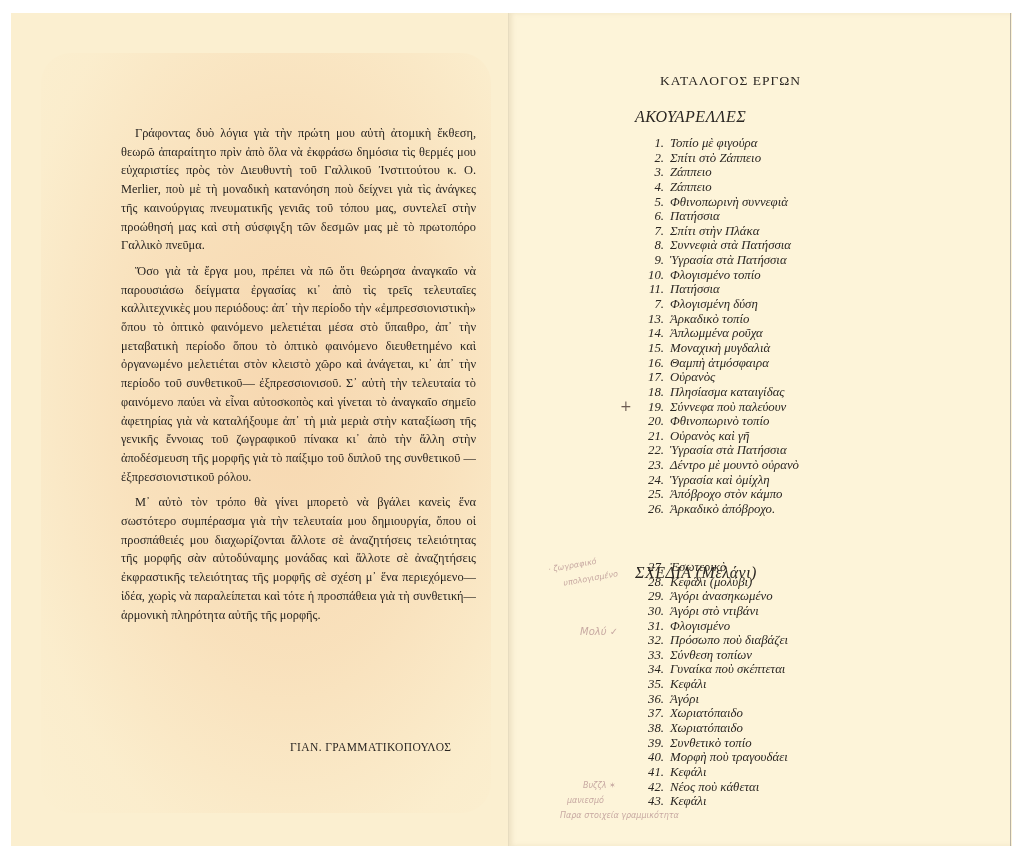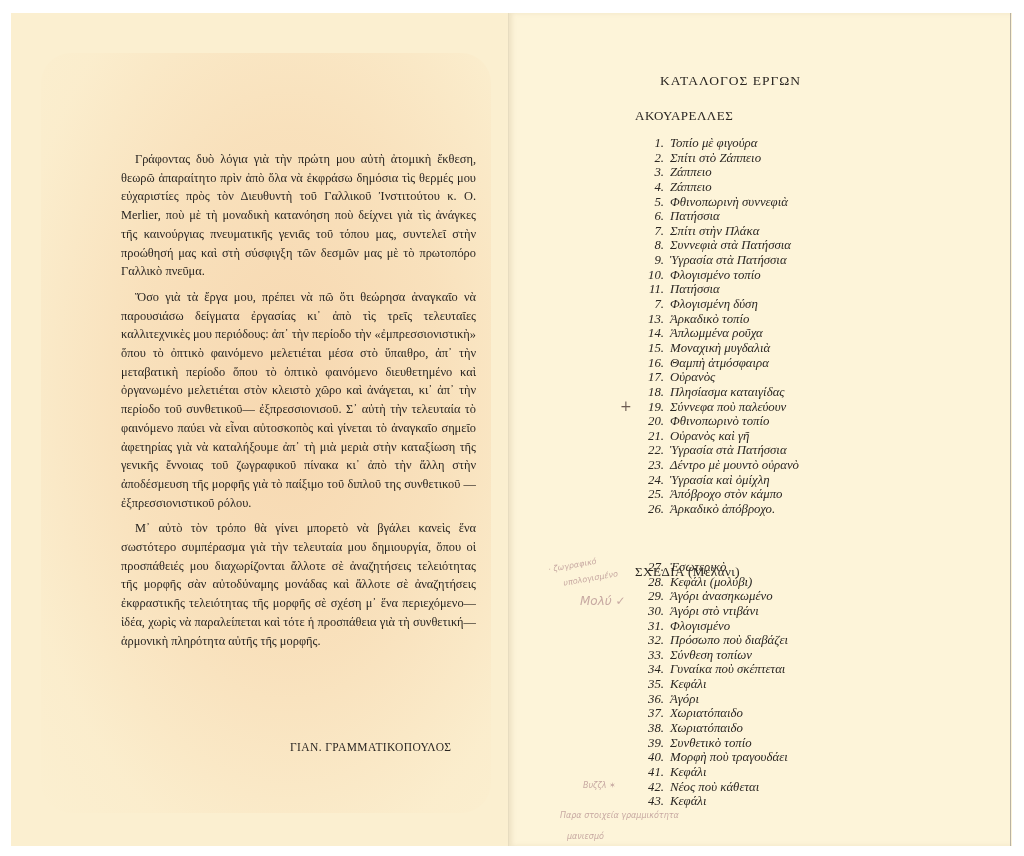--- a/index.html
+++ b/index.html
@@ -28,35 +28,35 @@
     border-left: 1px solid #e7dcc0;
     box-shadow: inset 3px 0 4px rgba(200,180,140,0.25);
   }
   .right-edge {
     position: absolute; left: 1010px; top: 13px; width: 1px; height: 833px; background: #b9b2a2;
   }
   .left-text {
     position: absolute; left: 121px; top: 124px; width: 355px;
     font-size: 12.4px; line-height: 18.7px; text-align: justify;
     font-family: "Liberation Serif", "DejaVu Serif", serif;
-    margin-top: 26px;
   }
   .left-text p { margin: 0 0 7px 0; text-indent: 14px; }
   .signature {
     position: absolute; left: 290px; top: 741px; width: 188px; text-align: left;
     font-size: 11.5px; letter-spacing: 0.4px;
     font-family: "Liberation Serif", serif;
   }
   .catalog-title {
     position: absolute; left: 660px; top: 73px; 
     font-size: 13.5px; letter-spacing: 1px; font-family: "Liberation Serif", serif;
   }
   .section-heading {
-    position: absolute; left: 635px; font-size: 13px; letter-spacing: 0.5px;
+    position: absolute; left: 635px; font-size: 16px; letter-spacing: 0.5px;
     font-family: "Liberation Serif", serif;
+    font-style: italic;
   }
   .list {
     position: absolute; left: 636px; margin: 0; padding: 0; list-style: none;
     font-family: "Liberation Serif", serif; font-size: 12.8px;
   }
   .list li { height: 14.65px; line-height: 14.65px; white-space: nowrap; font-style: italic; }
   .list .num { display: inline-block; width: 28px; text-align: right; margin-right: 6px; }
   .list-a { top: 136px; }
   .list-b { top: 560px; }
   .hand {
@@ -135,16 +135,16 @@
     <li><span class="num">39.</span><span>Συνθετικὸ τοπίο</span></li>
     <li><span class="num">40.</span><span>Μορφὴ ποὺ τραγουδάει</span></li>
     <li><span class="num">41.</span><span>Κεφάλι</span></li>
     <li><span class="num">42.</span><span>Νέος ποὺ κάθεται</span></li>
     <li><span class="num">43.</span><span>Κεφάλι</span></li>
   </ul>
 
 <div class="mark-cross">+</div>
 <div class="hand" style="left:548px; top:561px; transform:rotate(-10deg);">· ζωγραφικό</div>
 <div class="hand" style="left:563px; top:574px; transform:rotate(-10deg);">υπολογισμένο</div>
-<div class="hand" style="left:580px; top:594px; font-size:12px;">Μολύ ✓</div>
+<div class="hand" style="left:580px; top:626px; font-size:10px;">Μολύ ✓</div>
 <div class="hand" style="left:583px; top:781px;text-align:center;">Βυζζλ ✶</div>
-<div class="hand" style="left:567px; top:796px;margin-top:36px;">μανιεσμό</div>
+<div class="hand" style="left:567px; top:796px;">μανιεσμό</div>
 <div class="hand" style="left:560px; top:811px;">Παρα στοιχεία γραμμικότητα</div>
 
 </body></html>

